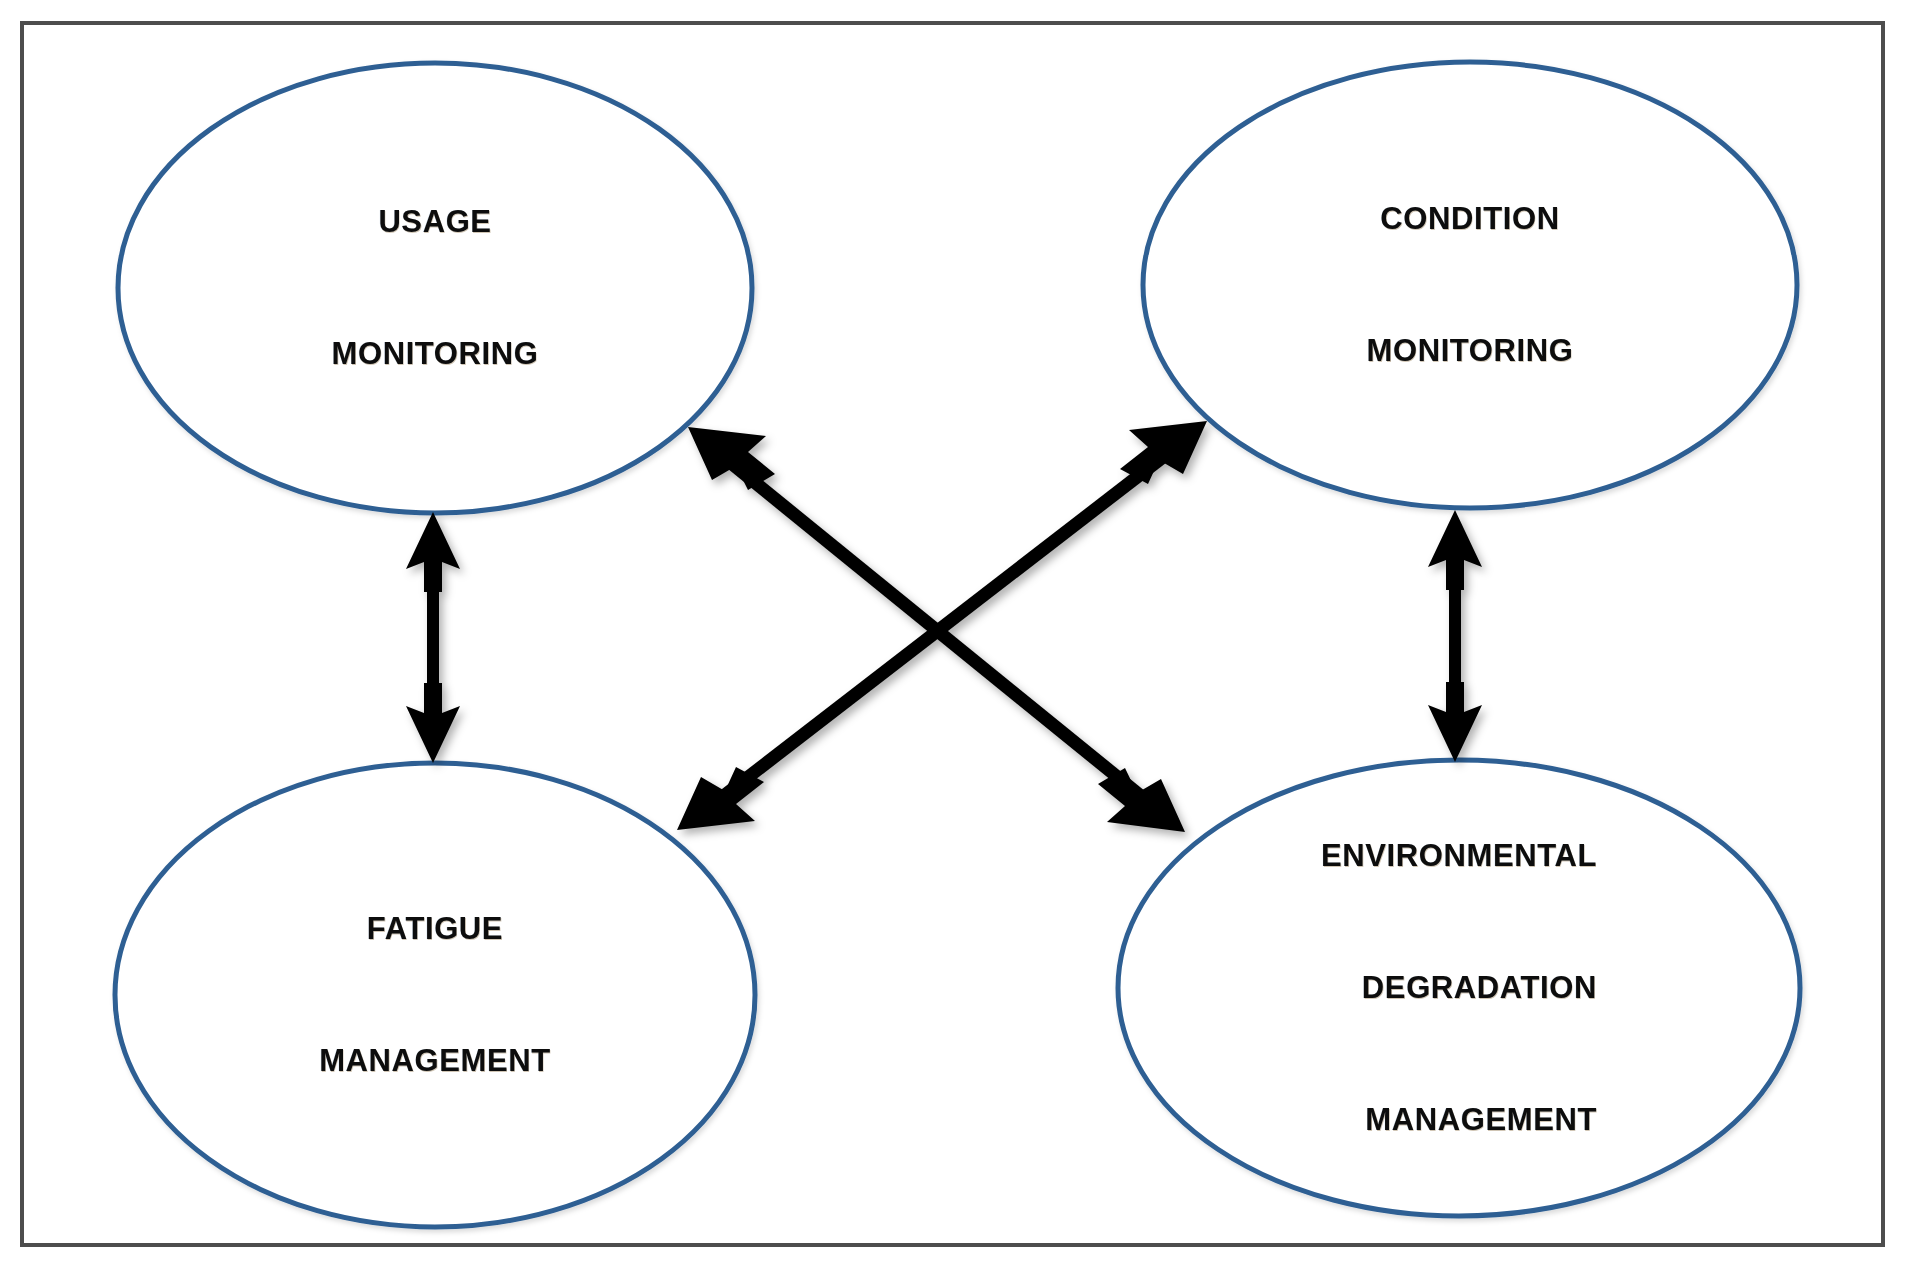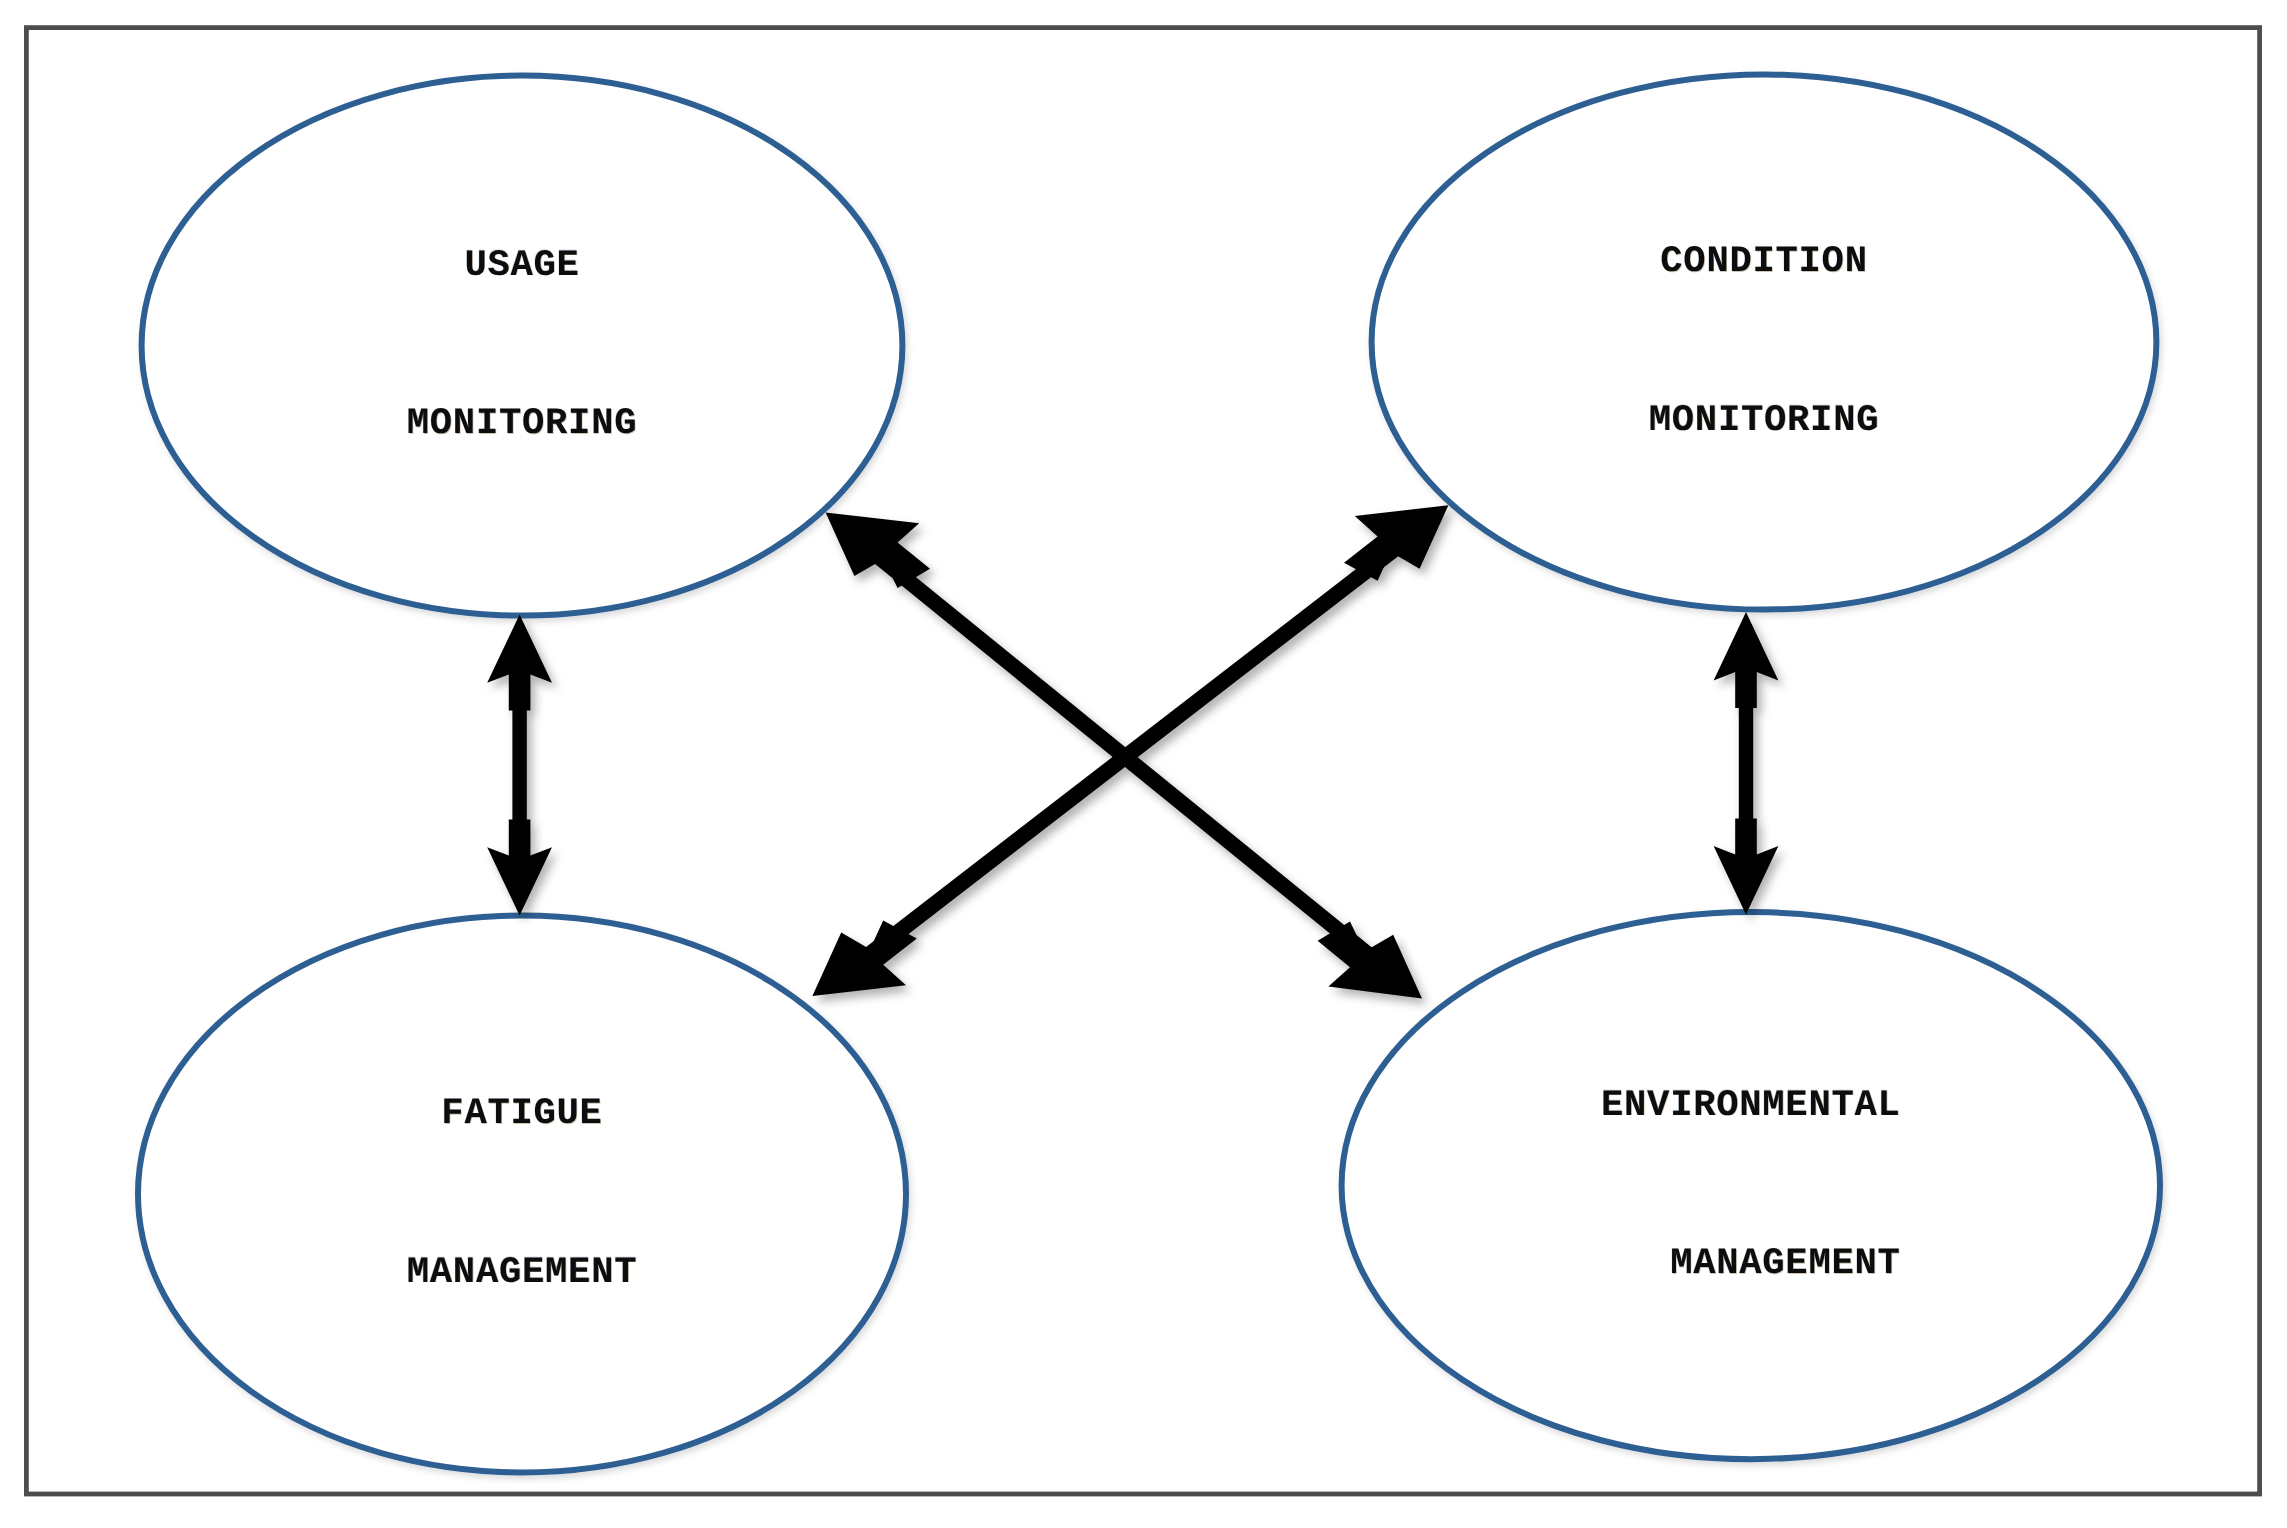--- a/index.html
+++ b/index.html
@@ -25,21 +25,21 @@
     left: 0;
     top: 0;
     width: 1906px;
     height: 1273px;
     display: block;
   }
   .node-label {
     position: absolute;
     text-align: center;
     color: #0d0d0d;
-    font-family: Liberation Mono, monospace;
+    font-family: Liberation Sans, sans-serif;
     font-weight: bold;
     font-size: 31px;
     line-height: 1.42;
     letter-spacing: 0.6px;
     transform: translate(-50%, -50%);
     white-space: pre;
     text-shadow: 0.6px 0.6px 0 rgba(120,90,40,0.35), -0.4px -0.4px 0 rgba(120,160,200,0.30);
     pointer-events: none;
     -webkit-font-smoothing: antialiased;
   }
@@ -107,16 +107,17 @@
     <span>MONITORING</span>
   </div>
 
   <div class="node-label" style="left:435px; top:995px;">
     <span>FATIGUE</span>
     <span>MANAGEMENT</span>
   </div>
 
   <div class="node-label" style="left:1459px; top:988px;text-align:right;">
     <span>ENVIRONMENTAL</span>
+    <span>DEGRADATION</span>
     <span>MANAGEMENT</span>
   </div>
 
 </div>
 
 </body></html>

